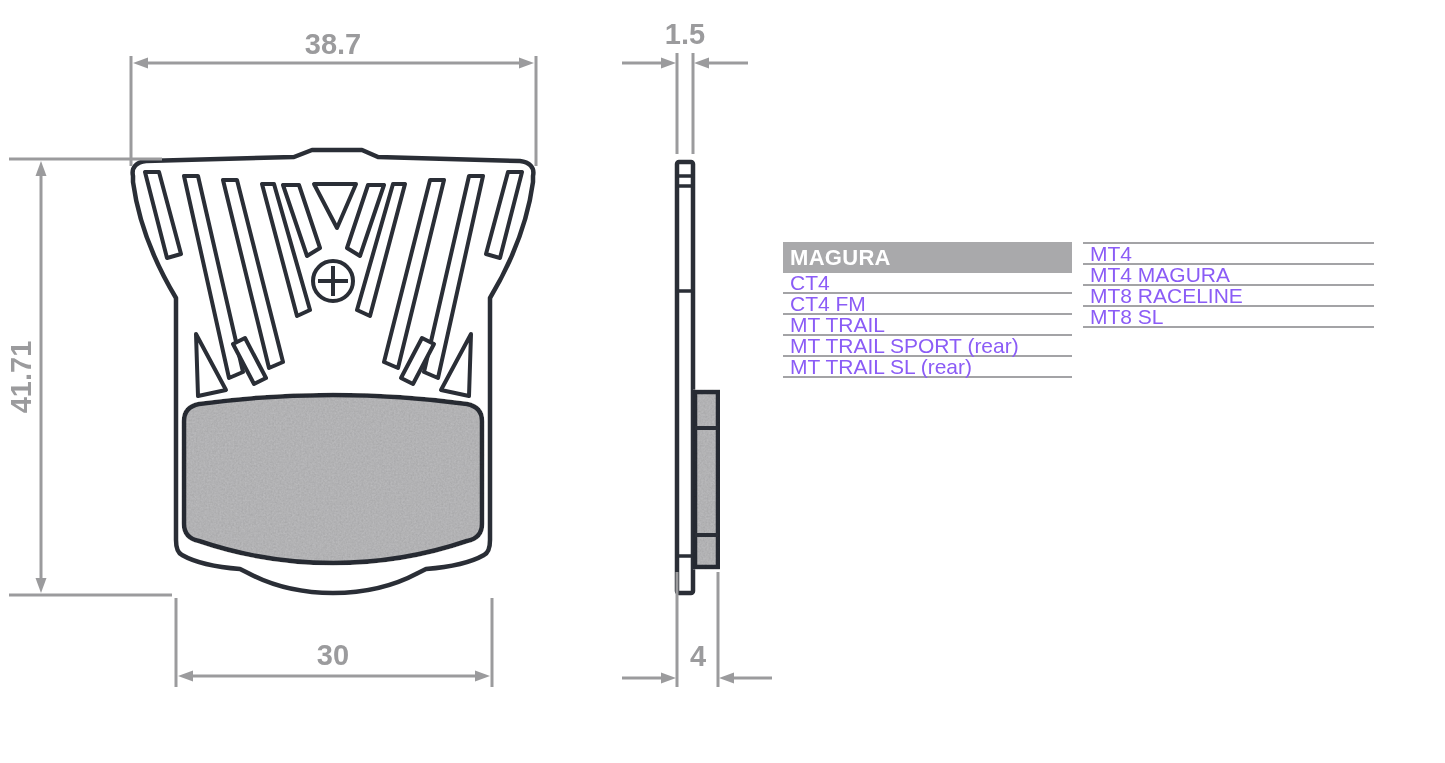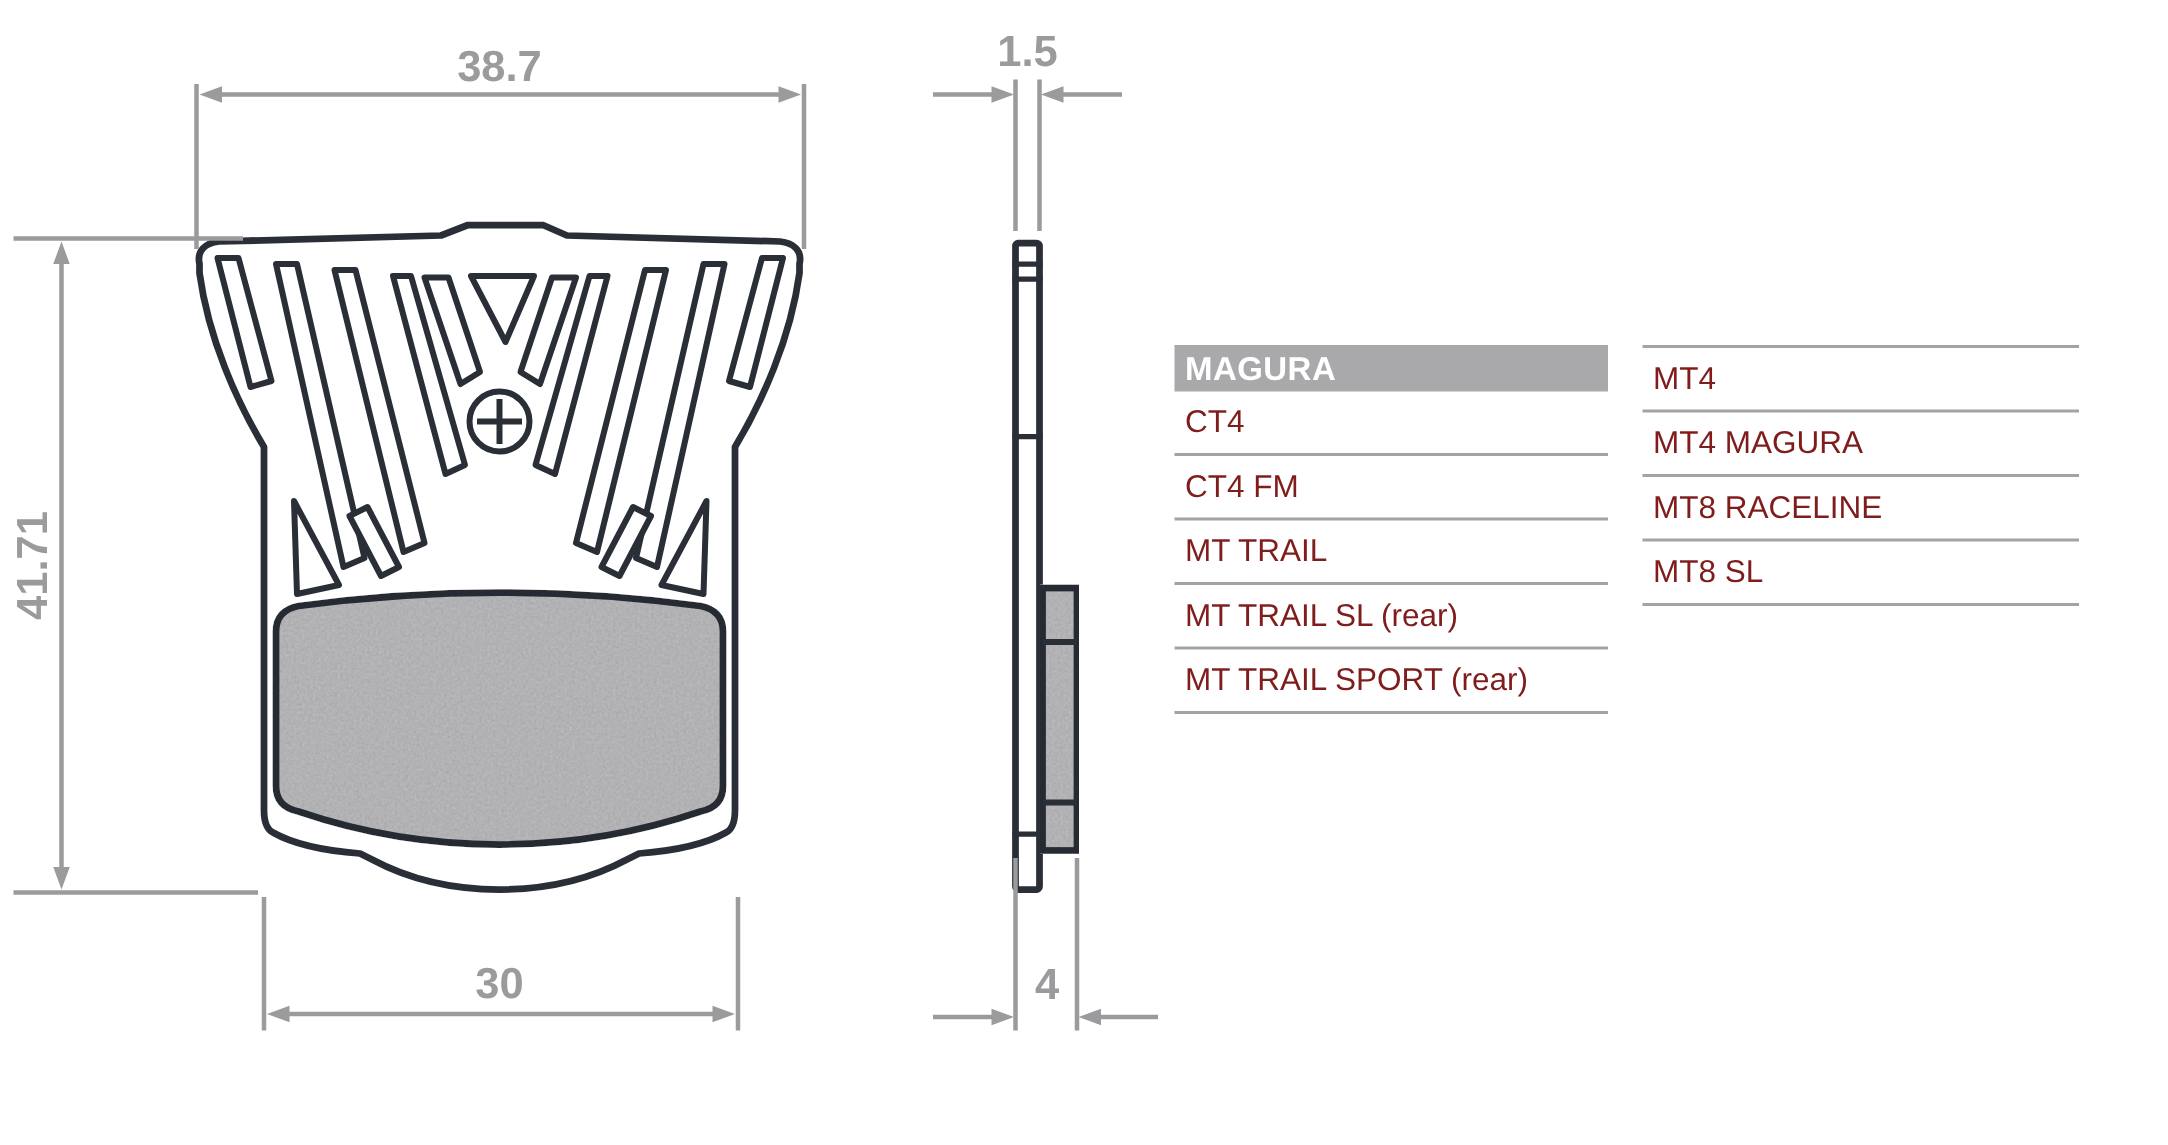--- a/index.html
+++ b/index.html
@@ -6,35 +6,35 @@
   body{
     width:1445px;height:763px;position:relative;background:#ffffff;
     font-family:"Liberation Sans", sans-serif;overflow:hidden;
   }
   .stage{position:absolute;inset:0;text-decoration:underline;}
   svg text{
     font-family:"Liberation Sans", sans-serif;
     fill:#9b9b9d;font-size:29px;font-weight:bold;
   }
   .compat-table{
-    position:absolute;left:783px;top:230px;
-    display:flex;gap:23px;
+    position:absolute;left:783px;top:242px;
+    display:flex;gap:11px;
   }
   .col{display:flex;flex-direction:column;}
   .col-left{width:289px;}
   .col-right{width:291px;border-top:2px solid #a3a3a6;}
   .hdr{
     height:31px;background:#a9a9ab;color:#ffffff;
     font-weight:bold;font-size:22px;letter-spacing:.3px;
     display:flex;align-items:center;padding-left:7px;box-sizing:border-box;
   }
   .row{
-    height:43px;border-bottom:2px solid #a3a3a6;
+    height:21px;border-bottom:2px solid #a3a3a6;
     display:flex;align-items:center;padding-left:7px;box-sizing:border-box;
-    font-size:21px;color:#7f1d1d;
+    font-size:21px;color:#8b5cf6;
   }
 </style>
 </head>
 <body>
 
 <div class="stage">
 
   <svg width="780" height="763" viewBox="0 0 780 763">
     <defs>
       <filter id="grain" x="-5%" y="-5%" width="110%" height="110%">
@@ -159,22 +159,22 @@
     </g>
   </svg>
 
   
   <div class="compat-table">
     <div class="col col-left">
       <div class="hdr">MAGURA</div>
       <div class="row">CT4</div>
       <div class="row">CT4 FM</div>
       <div class="row">MT TRAIL</div>
+      <div class="row">MT TRAIL SPORT (rear)</div>
       <div class="row">MT TRAIL SL (rear)</div>
-      <div class="row">MT TRAIL SPORT (rear)</div>
     </div>
     <div class="col col-right">
       <div class="row">MT4</div>
       <div class="row">MT4 MAGURA</div>
       <div class="row">MT8 RACELINE</div>
       <div class="row">MT8 SL</div>
     </div>
   </div>
 </div>
 

